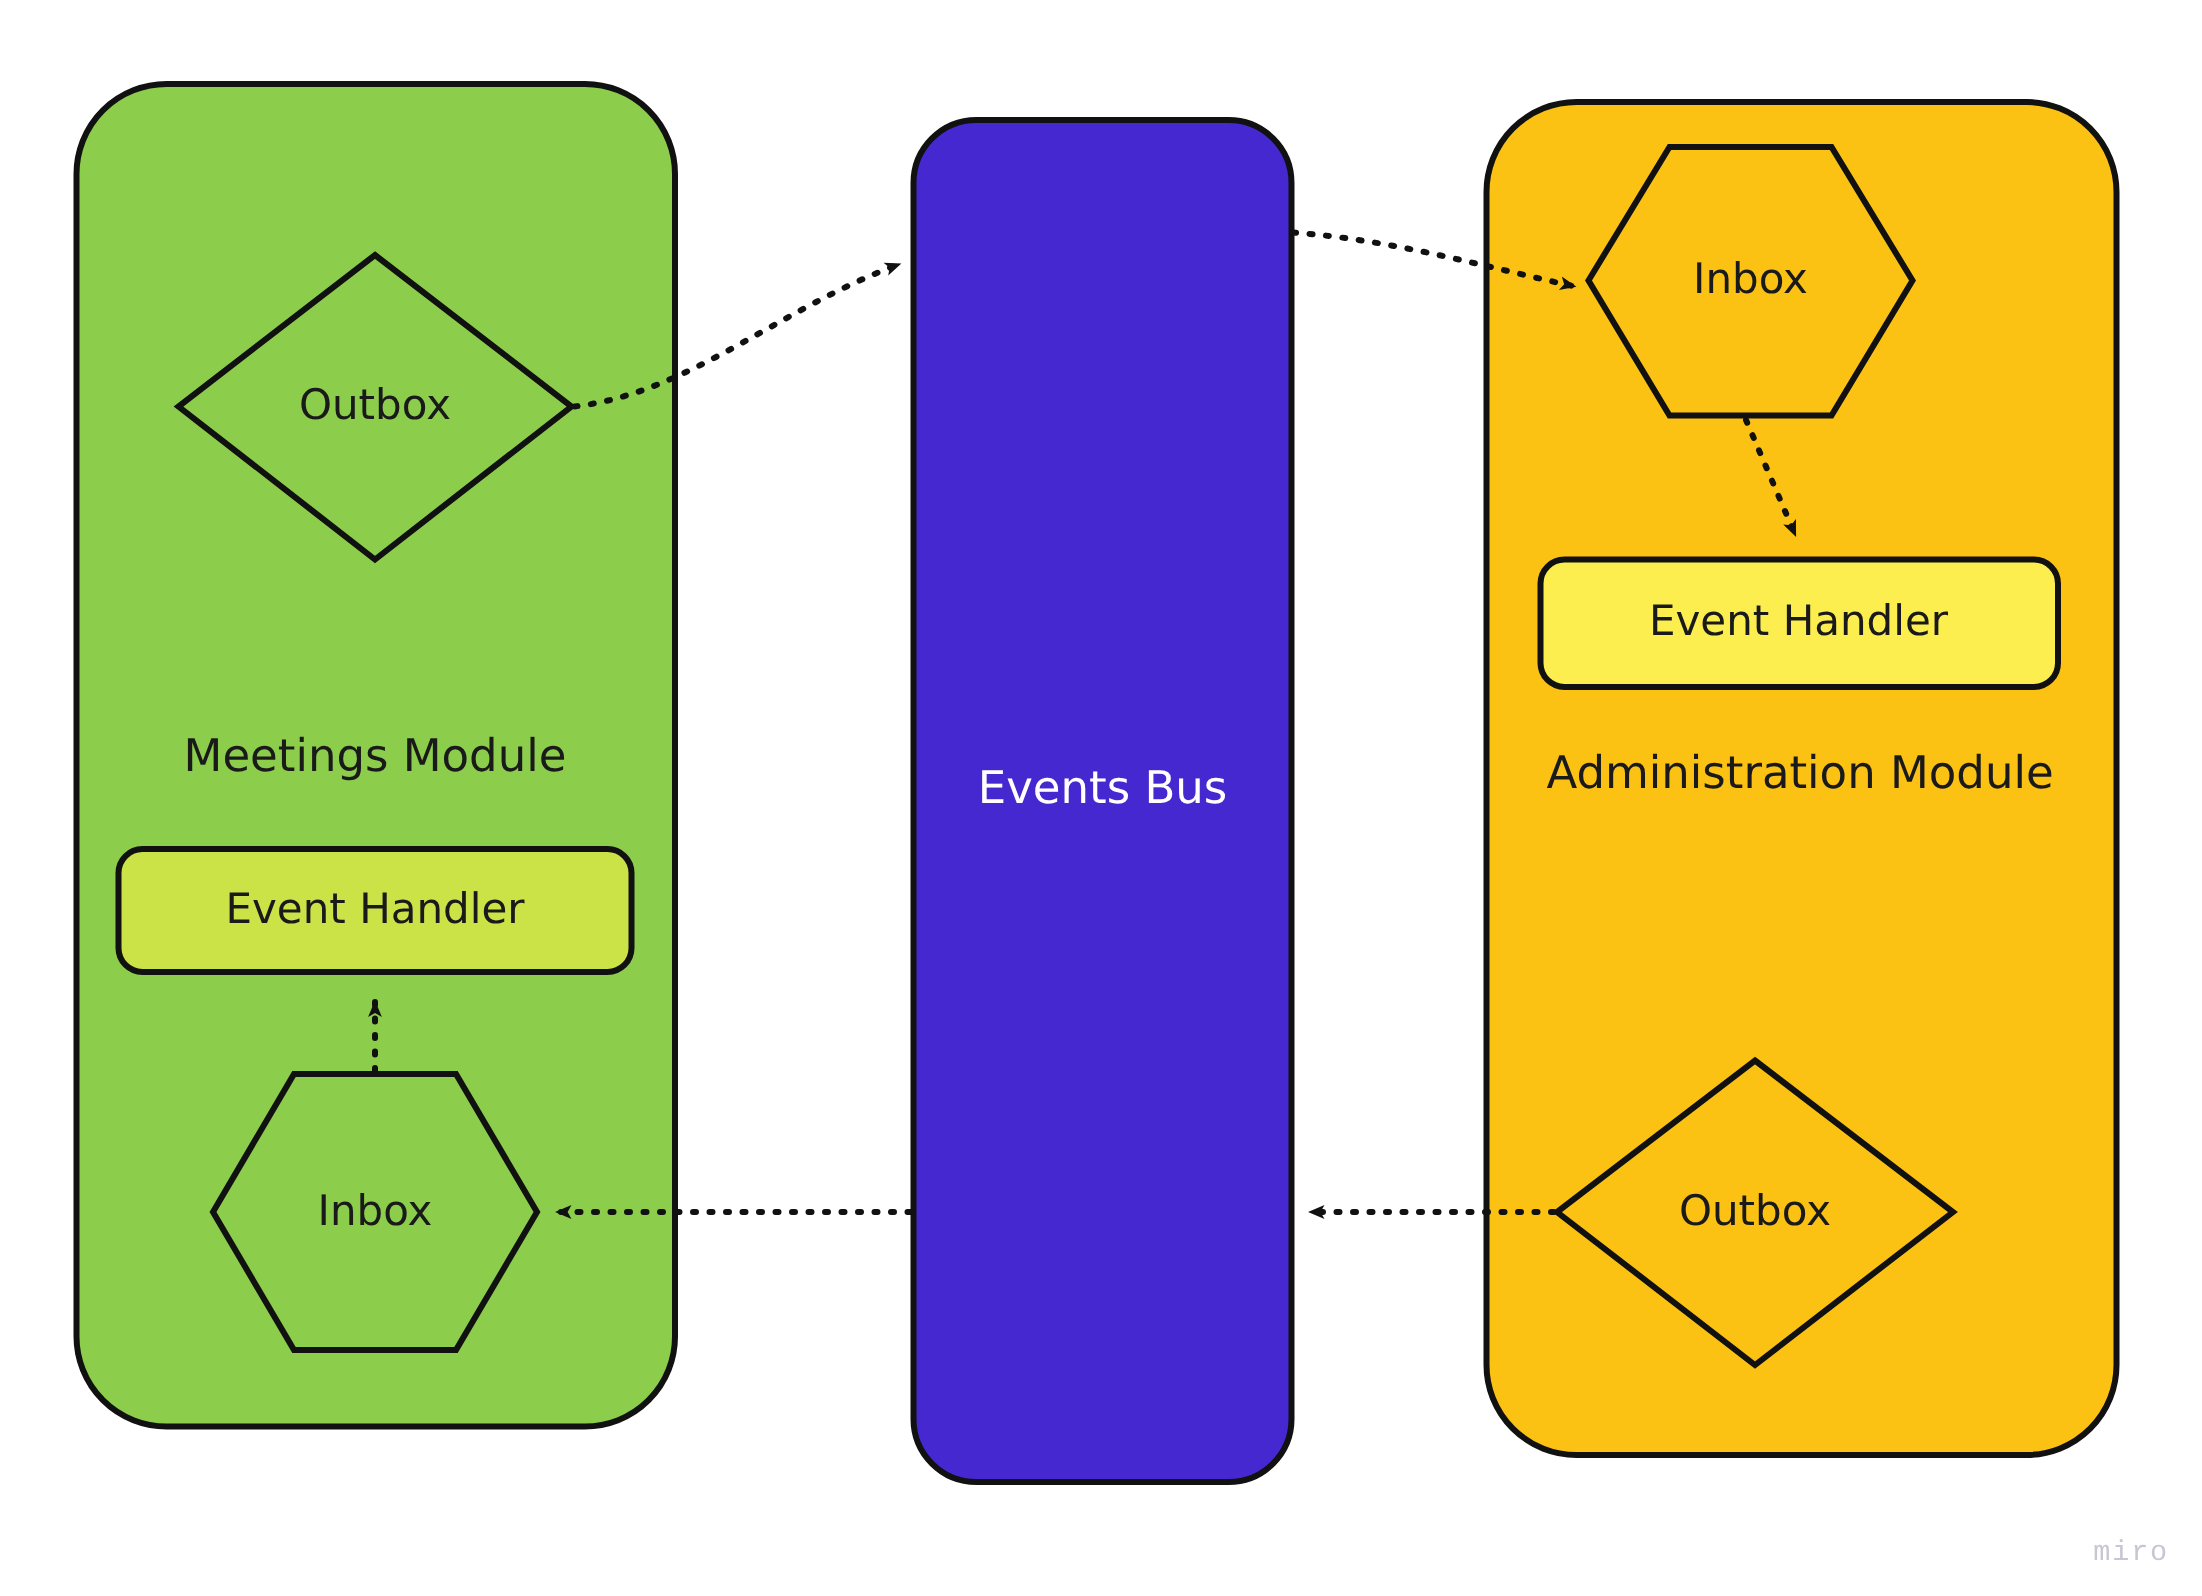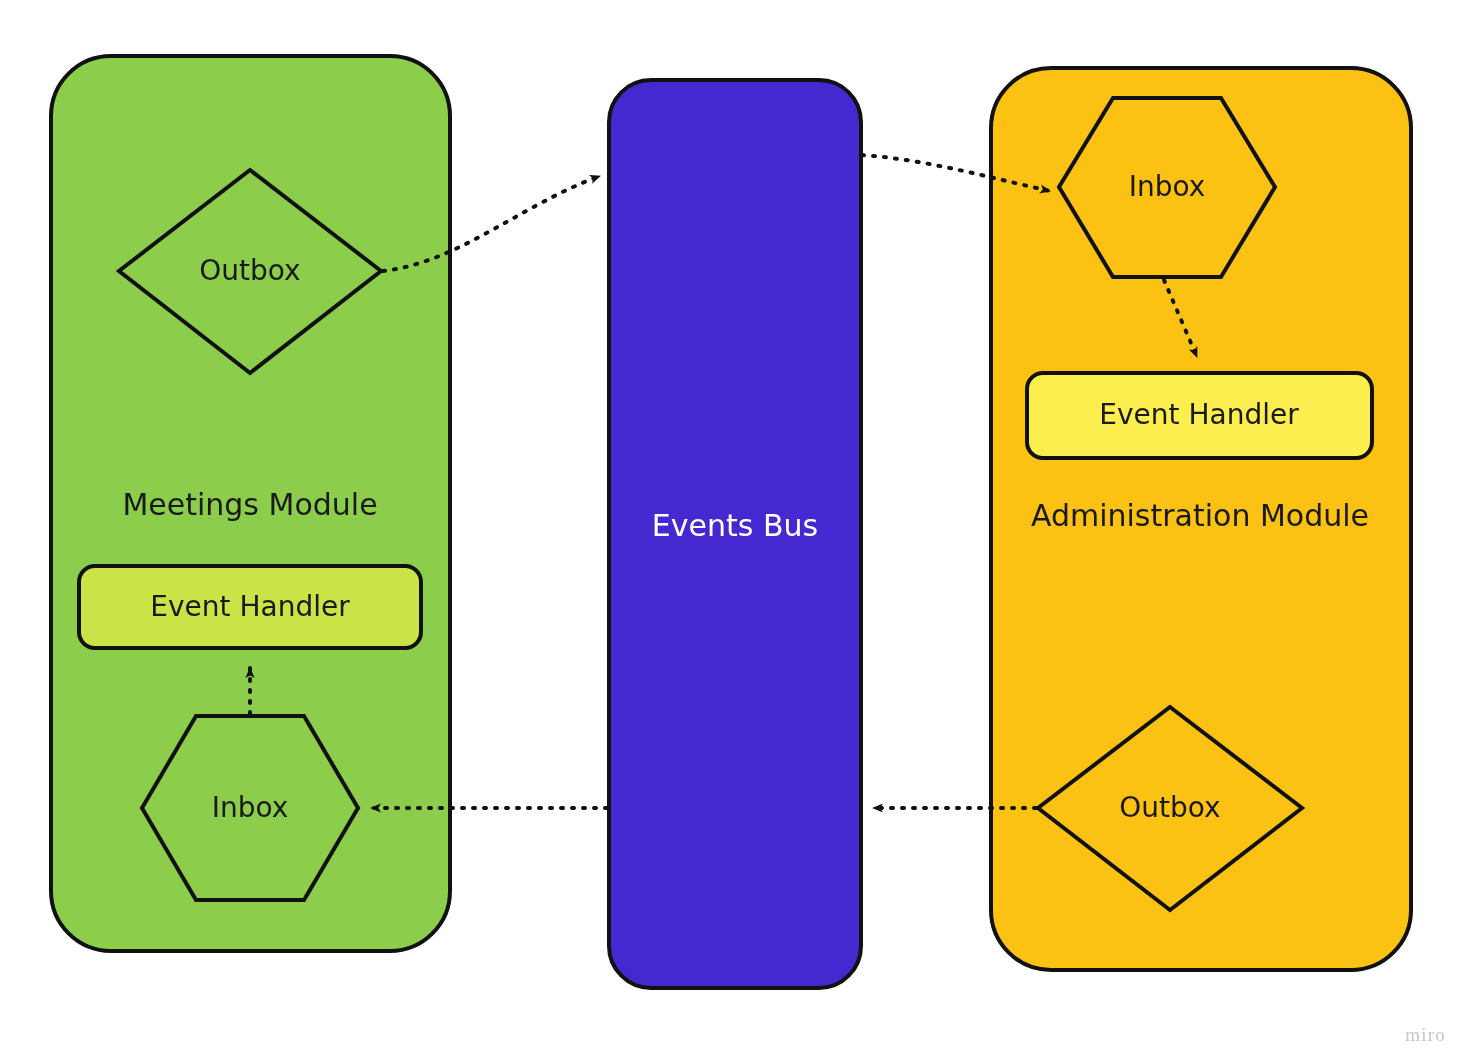--- a/index.html
+++ b/index.html
@@ -42,21 +42,21 @@
     font-family: "DejaVu Sans", sans-serif;
   }
   .node-label {
     font-size: 28px;
     fill: #1a1a1a;
   }
   .watermark {
     position: absolute;
     right: 22px;
     bottom: 18px;
-    font-family: Liberation Serif, serif;
+    font-family: Liberation Mono, monospace;
     font-size: 19px;
     letter-spacing: 1.2px;
     color: #c7c7d4;
     user-select: none;
   }
 </style>
 </head>
 <body>
 
 <div id="canvas">

